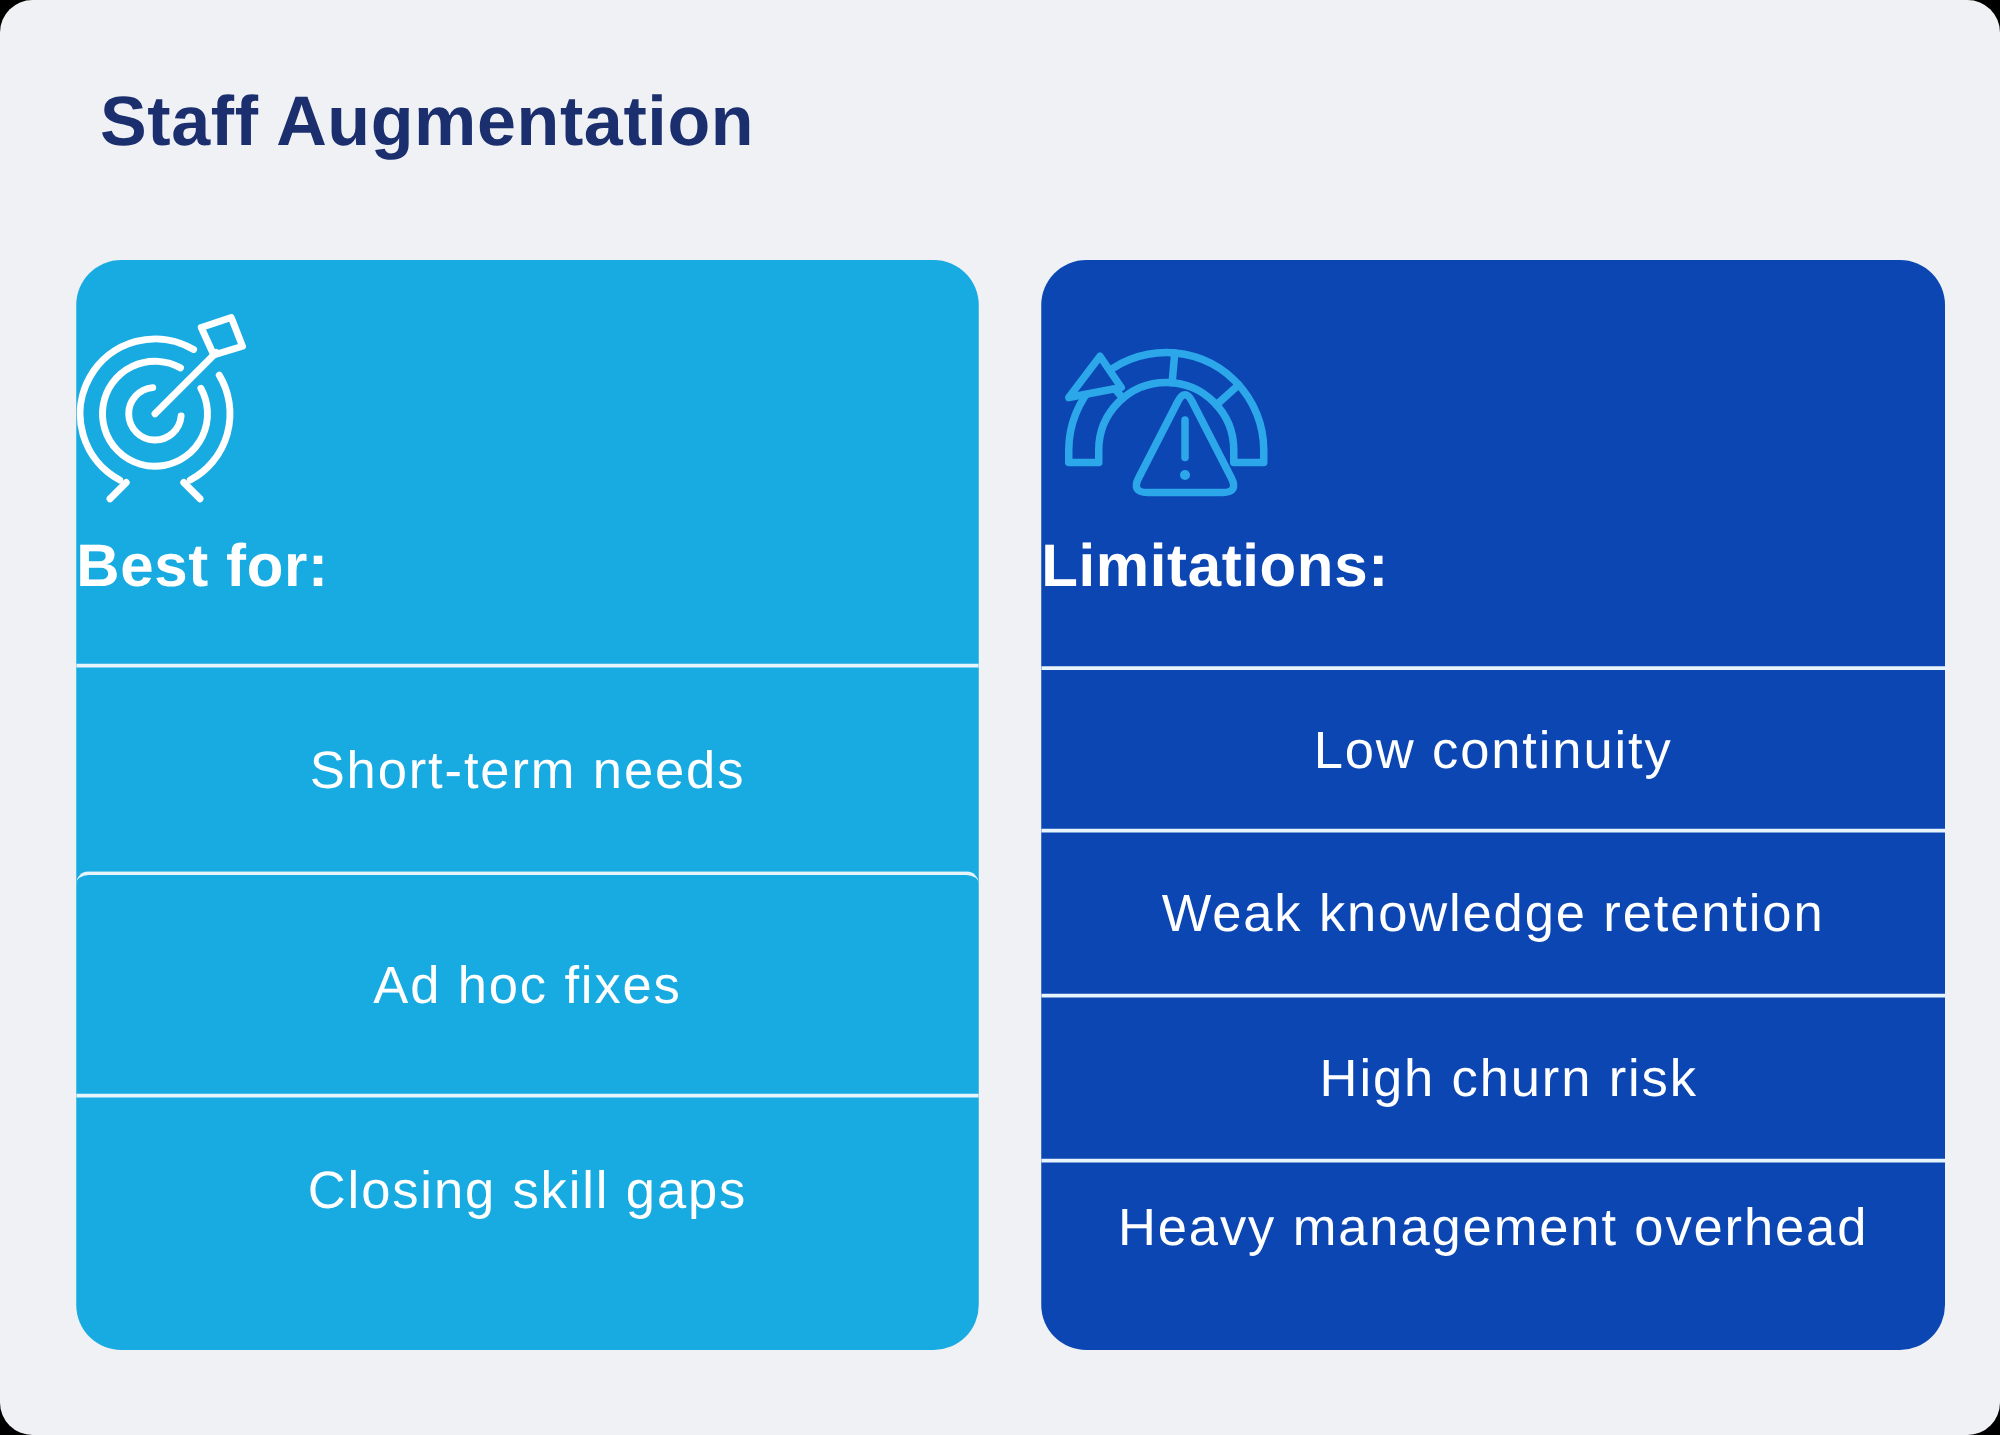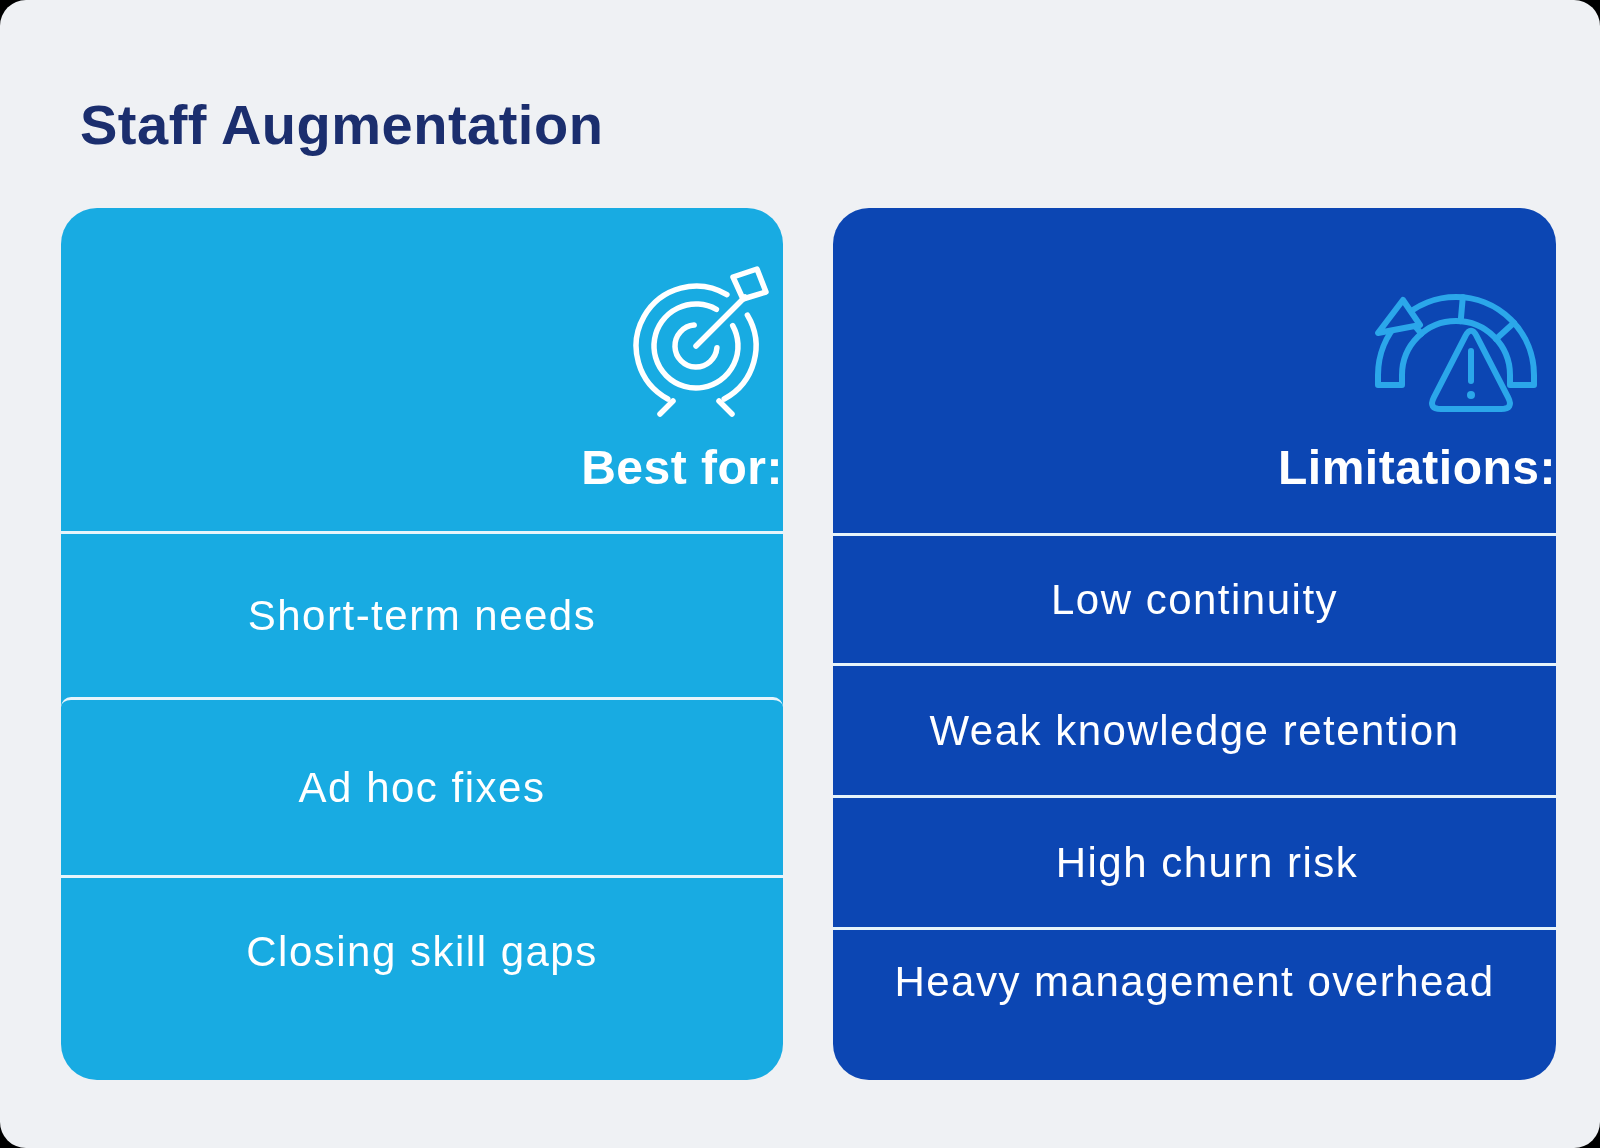--- a/index.html
+++ b/index.html
@@ -21,42 +21,41 @@
     overflow: hidden;
   }
   .title {
     position: absolute;
     left: 80px;
     top: 64px;
     font-size: 56px;
     font-weight: 800;
     letter-spacing: 0.5px;
     color: #1B2E6E;
-    margin-top: 28px;
   }
   .card {
     position: absolute;
     top: 208px;
     height: 872px;
     border-radius: 36px;
     color: #FFFFFF;
     display: flex;
     flex-direction: column;
     overflow: hidden;
     box-sizing: border-box;
   }
   .card-best { left: 61px;  width: 722px; background: #18ABE2; }
   .card-lim  { left: 833px; width: 723px; background: #0C46B3; }
 
   .card-header {
     box-sizing: border-box;
     display: flex;
     flex-direction: column;
-    align-items: flex-end;
-    padding-top: 55px;
+    align-items: flex-start;
+    padding-top: 40px;
   }
   .card-best .card-header { height: 323px; }
   .card-lim  .card-header { height: 325px; }
 
   .heading {
     margin-top: 18px;
     font-size: 48px;
     font-weight: 800;
     letter-spacing: 0.5px;
     line-height: 1.15;

